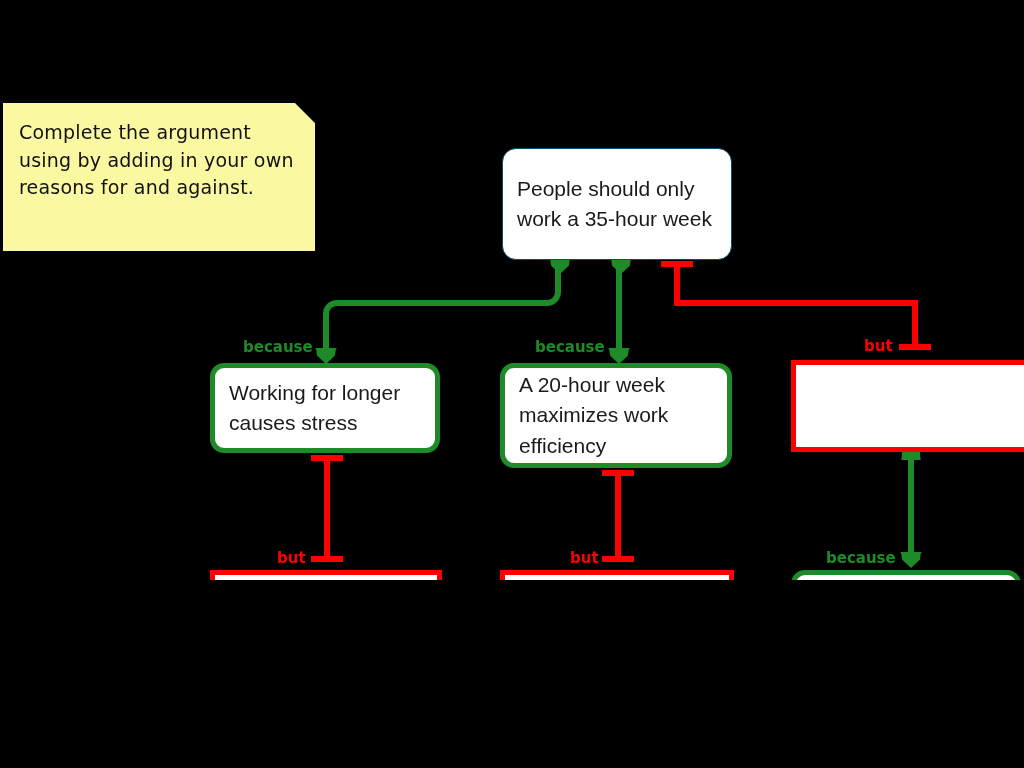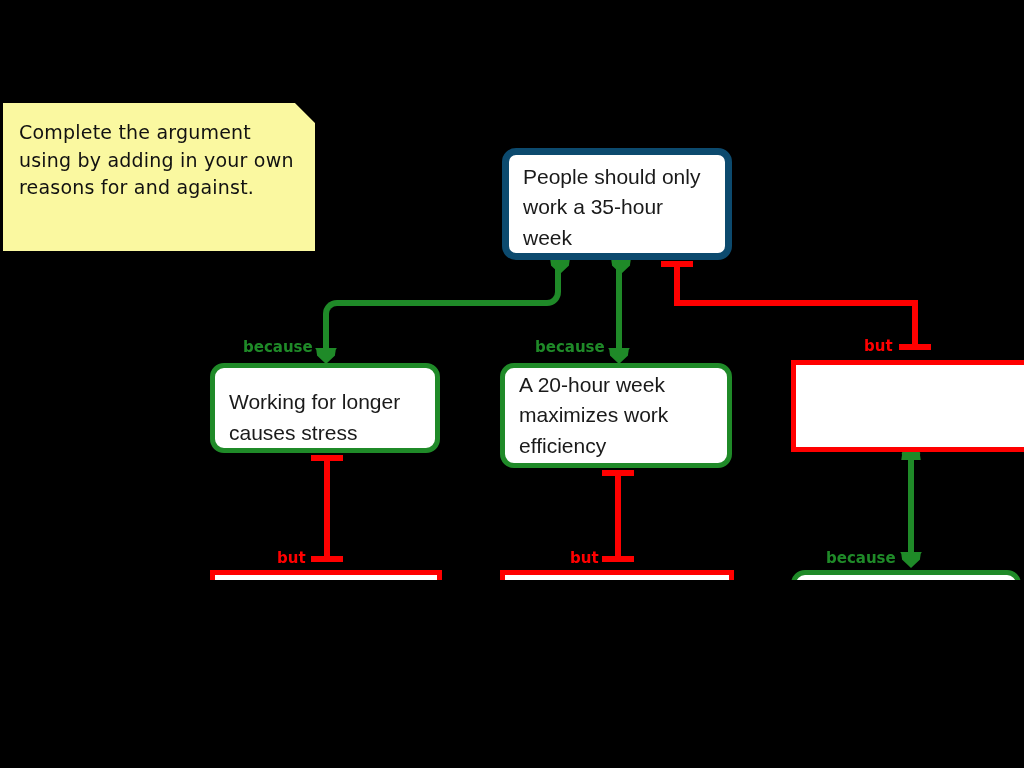--- a/index.html
+++ b/index.html
@@ -59,23 +59,22 @@
   }
   .node .node-text {
     font-family: "Liberation Sans", sans-serif;
     font-size: 21px;
     line-height: 1.45;
     color: #1a1a1a;
     padding: 0 14px;
     white-space: pre-line;
   }
   .node.claim {
-    border: 7px solid #0c4a6e;
+    border: 1px solid #0c4a6e;
     border-radius: 14px;
-    align-items: flex-end;
   }
   .node.support {
     border: 5px solid #1F8A28;
     border-radius: 14px;
   }
   .node.objection {
     border: 5px solid #FF0000;
     border-radius: 0;
   }
   .node.support-empty {
@@ -197,21 +196,21 @@
   <div class="flare-mask-r" style="left:628px; top:342px; width:20px; height:26px;"></div>
   <div class="lbl lbl-because" style="left:535px; top:338px;">because</div>
 
   <div class="tbar" style="left:661px; top:261px; width:32px;"></div>
   <div class="vline-red" style="left:674px; top:264px; width:6px; height:42px;"></div>
   <div class="hline-red" style="left:674px; top:300px; width:244px; height:6px;"></div>
   <div class="vline-red" style="left:912px; top:300px; width:6px; height:44px;"></div>
   <div class="tbar" style="left:899px; top:344px; width:32px;"></div>
   <div class="lbl lbl-but" style="left:864px; top:337px;">but</div>
 
-  <div class="node support" style="left:210px; top:363px; width:230px; height:90px;align-items:flex-end;">
+  <div class="node support" style="left:210px; top:363px; width:230px; height:90px;">
     <span class="node-text">Working for longer causes stress</span>
   </div>
 
   <div class="node support" style="left:500px; top:363px; width:232px; height:105px;">
     <span class="node-text">A 20-hour week maximizes work efficiency</span>
   </div>
 
   <div class="node objection" style="left:791px; top:360px; width:240px; height:92px;">
     <span class="node-text"></span>
   </div>

